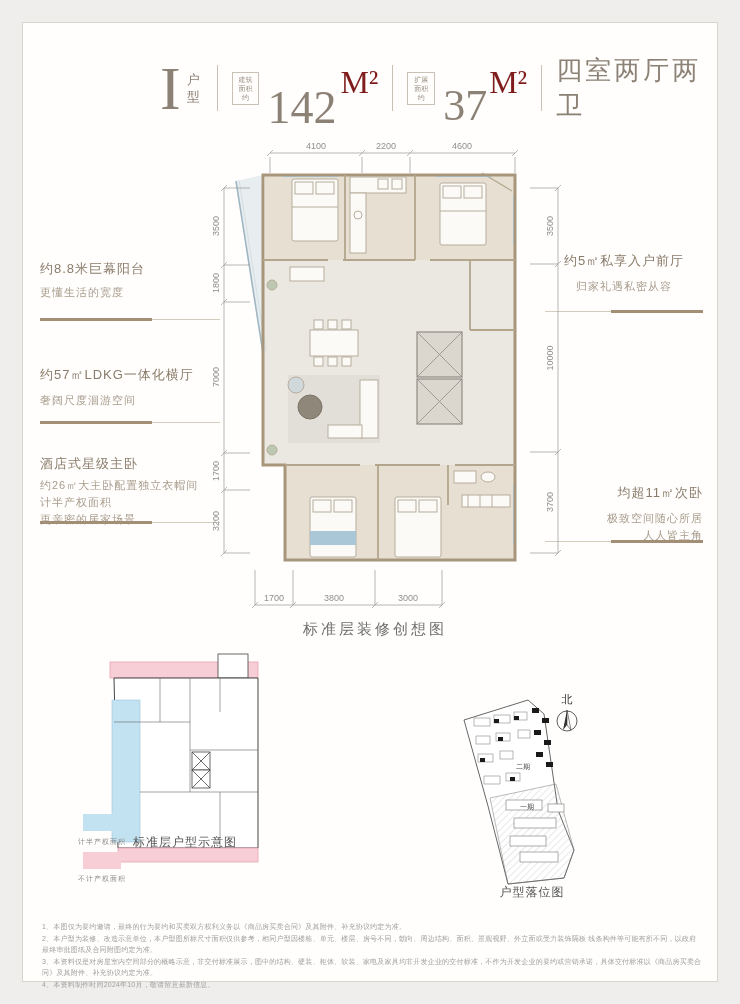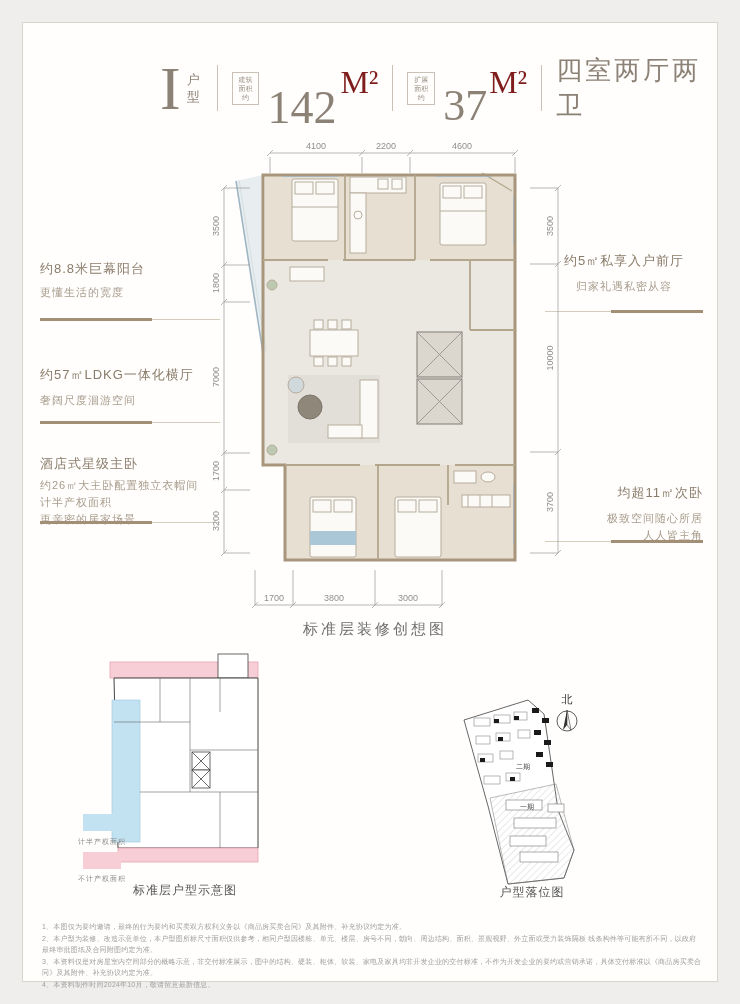--- a/index.html
+++ b/index.html
@@ -297,21 +297,21 @@
       <rect x="92" y="118" width="18" height="18"></rect>
         <line x1="92" y1="118" x2="110" y2="136"></line>
         <line x1="110" y1="118" x2="92" y2="136"></line>
     </g>
   </svg>
 
   <div class="legend-swatch" style="left:83px;top:814px;background:#c2e2f2;"></div>
   <div class="abs legend-label" style="left:52px;top:837px;width:100px;">计半产权面积</div>
   <div class="legend-swatch" style="left:83px;top:852px;background:#f7ced6;"></div>
   <div class="abs legend-label" style="left:52px;top:874px;width:100px;">不计产权面积</div>
-  <div class="abs caption-sub" style="left:105px;top:882px;width:160px;">标准层户型示意图</div>
+  <div class="abs caption-sub" style="left:105px;top:834px;width:160px;">标准层户型示意图</div>
 
   <svg class="abs" style="left:450px;top:688px;" width="168" height="200" viewBox="0 0 168 200">
     <defs>
       <pattern id="hatch" width="5" height="5" patternUnits="userSpaceOnUse" patternTransform="rotate(45)">
         <line x1="0" y1="0" x2="0" y2="5" stroke="#bdbdbd" stroke-width="0.7"></line>
       </pattern>
     </defs>
 
     <g>
       <text x="117" y="15" font-size="11" fill="#333" text-anchor="middle">北</text>

